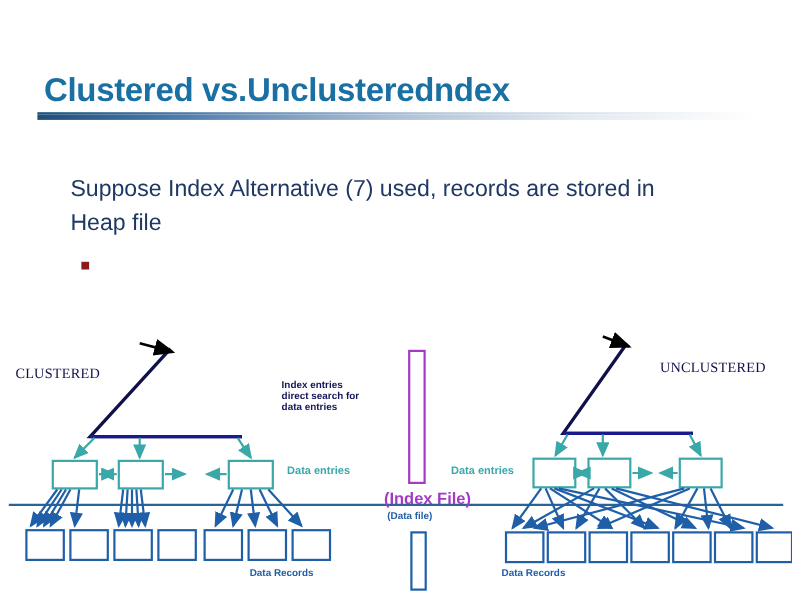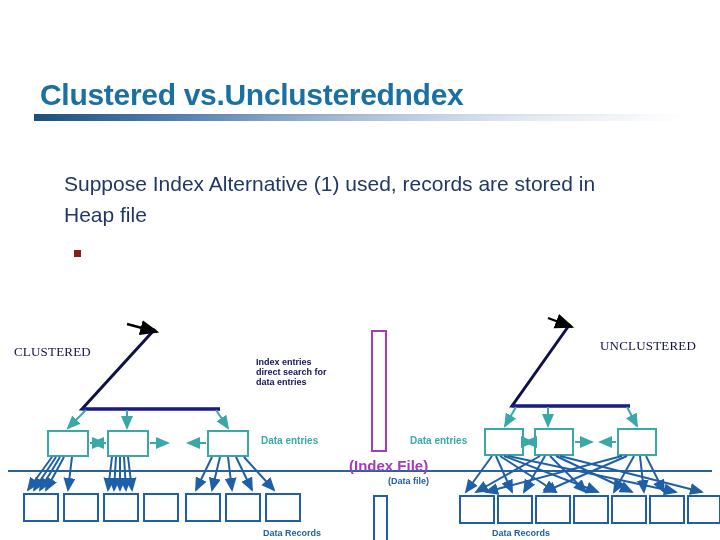--- a/index.html
+++ b/index.html
@@ -7,21 +7,21 @@
     background: #ffffff;
   }
   body {
     width: 720px; height: 540px;
     position: relative;
     overflow: hidden;
     font-family: "Liberation Sans", sans-serif;
   }
   #slide {
     position: absolute;
-    left: 0; top: 16px;
+    left: 0; top: 4px;
     width: 720px; height: 468px;
     background: #ffffff;
   }
 
   
   #title {
     position: absolute;
     left: 40px; top: 62px;
     width: 640px;
     font-family: "Liberation Sans", sans-serif;
@@ -109,39 +109,38 @@
     font-family: "Liberation Sans", sans-serif;
     font-weight: bold;
     font-size: 10px;
     color: #3aa8a8;
   }
   .lbl-blue {
     font-family: "Liberation Sans", sans-serif;
     font-weight: bold;
     font-size: 9px;
     color: #1f5fa8;
-    margin-left: 36px;
   }
   .lbl-purple {
     font-family: "Liberation Sans", sans-serif;
     font-weight: bold;
     font-size: 15px;
     color: #a43ac4;
   }
 </style>
 </head>
 <body>
 
 <div id="slide">
 
   <div id="title">Clustered vs.Unclusteredndex</div>
   <div id="title-rule-thin"></div>
   <div id="title-rule"></div>
 
-  <div id="lead">Suppose Index Alternative (1) used, records are stored in Heap file</div>
+  <div id="lead">Suppose Index Alternative (7) used, records are stored in Heap file</div>
 
   <div id="bullets">
     <div class="bullet-row">
       <span class="bullet-mark"></span>
     </div>
   </div>
 
   <div id="diagram">
 
     <svg id="diagram-svg" width="720" height="250" viewBox="0 0 720 250">

